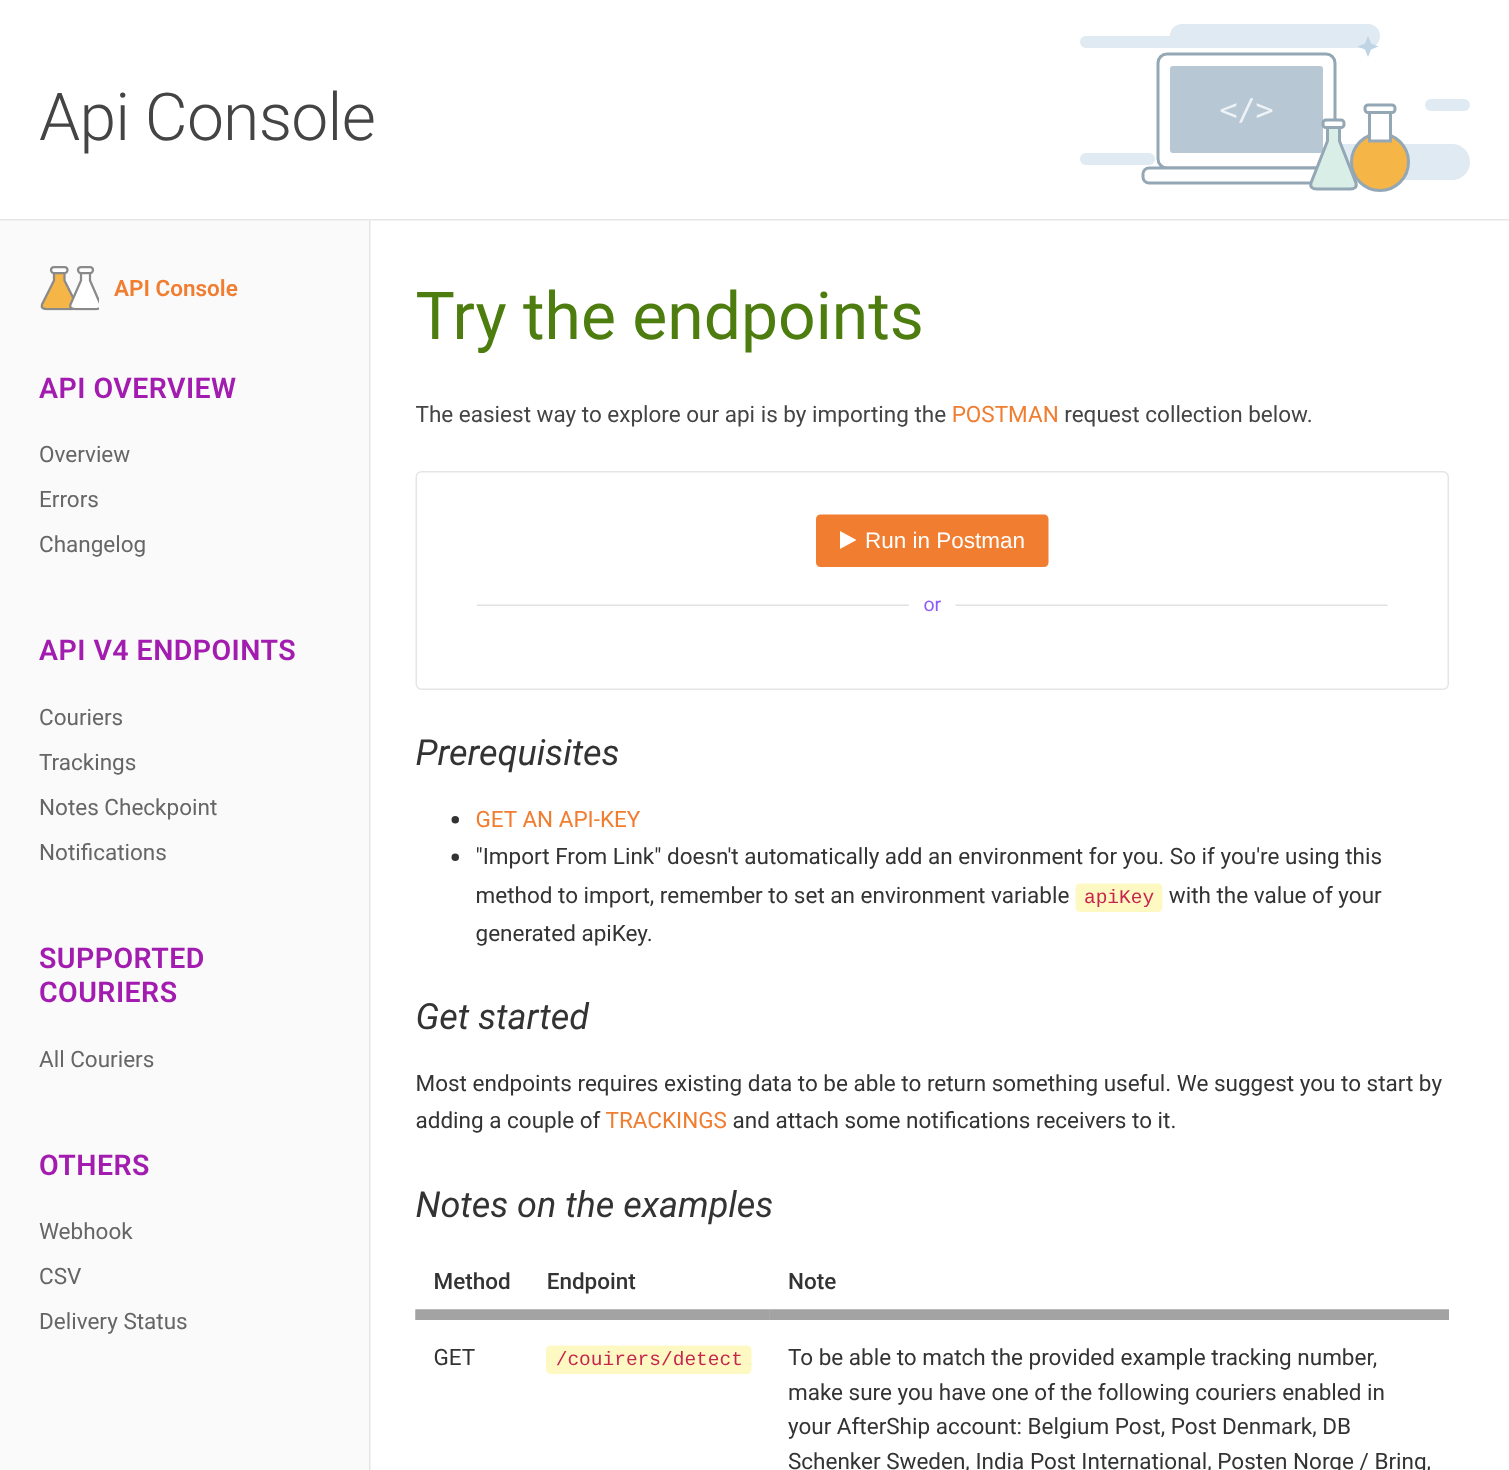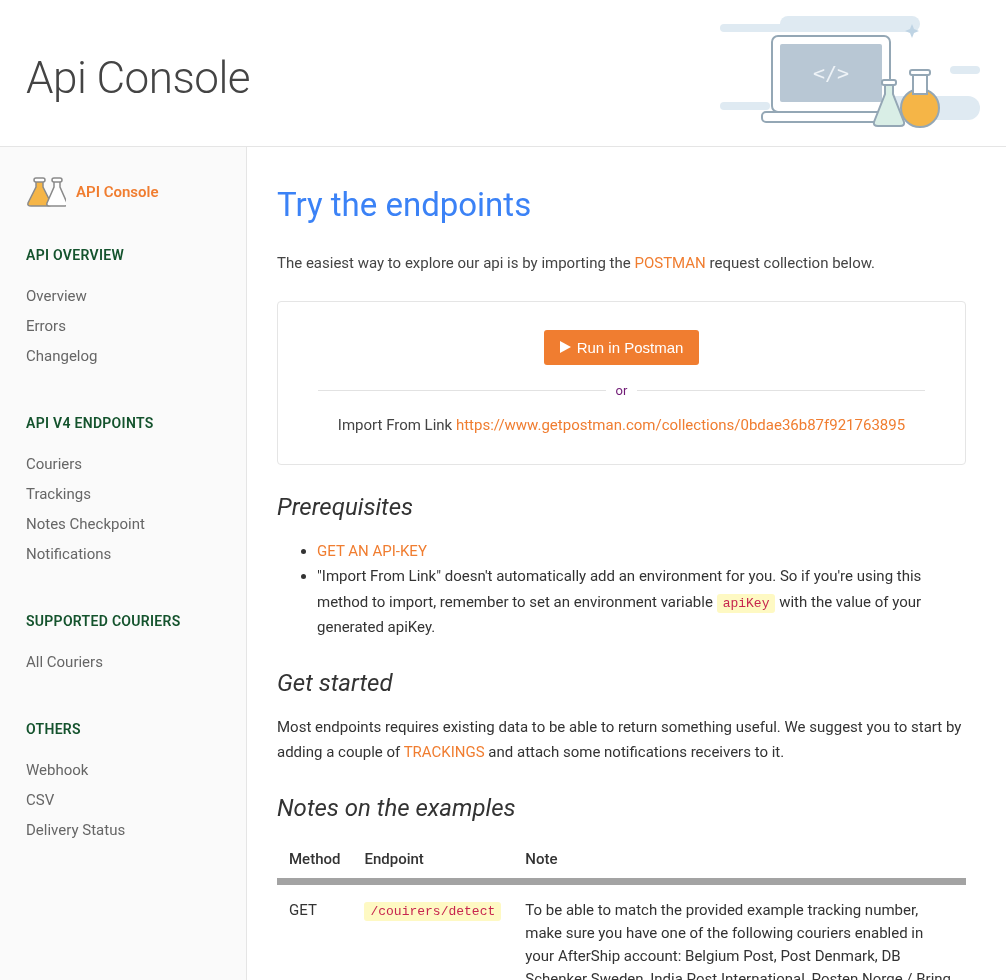--- a/index.html
+++ b/index.html
@@ -50,44 +50,44 @@
   width: 40px;
   height: 30px;
   margin-right: 10px;
 }
 .sidebar-top-label {
   color: #f07d30;
   font-weight: 600;
   font-size: 15px;
 }
 .sidebar-section-title {
-  font-size: 14px;
+  font-size: 19px;
   font-weight: 600;
-  color: #14532d;
+  color: #a21caf;
   letter-spacing: 0.3px;
   margin-bottom: 18px;
 }
 .sidebar-list {
   list-style: none;
   margin-bottom: 44px;
 }
 .sidebar-item {
   font-size: 15px;
   color: #666;
   padding: 6px 0;
   cursor: pointer;
 }
 .main {
   flex: 1;
   padding: 38px 40px 40px 30px;
 }
 .main h1 {
-  font-size: 33px;
+  font-size: 44px;
   font-weight: 400;
-  color: #3b82f6;
+  color: #4d7c0f;
   margin-bottom: 28px;
 }
 .main h2 {
   font-size: 24px;
   font-weight: 400;
   color: #333;
   margin-top: 28px;
   margin-bottom: 18px;
   font-style: italic;
 }
@@ -130,21 +130,21 @@
 }
 .or-divider::before,
 .or-divider::after {
   content: "";
   flex: 1;
   height: 1px;
   background: #e2e2e2;
 }
 .or-divider span {
   padding: 0 10px;
-  color: #701a75;
+  color: #8b5cf6;
   font-size: 13px;
 }
 .import-line {
   font-size: 15px;
   color: #444;
 }
 .import-line a {
   color: #f07d30;
   text-decoration: none;
 }
@@ -289,23 +289,20 @@
 
     <div class="postman-panel">
       <button class="run-postman-btn">
         <svg width="11" height="12" viewBox="0 0 11 12">
             <path d="M0 0 L11 6 L0 12 Z" fill="#fff"></path>
           </svg>
         <span>Run in Postman</span>
       </button>
       <div class="or-divider">
         <span>or</span>
-      </div>
-      <div class="import-line">
-        <span>Import From Link </span><a href="#">https://www.getpostman.com/collections/0bdae36b87f921763895</a>
       </div>
     </div>
 
     <h2>Prerequisites</h2>
     <ul class="prereq-list">
       <li>
         <a href="#">GET AN API-KEY</a>
       </li>
       <li>
         <span>"Import From Link" doesn't automatically add an environment for you. So if you're using this method to import, remember to set an environment variable </span>

